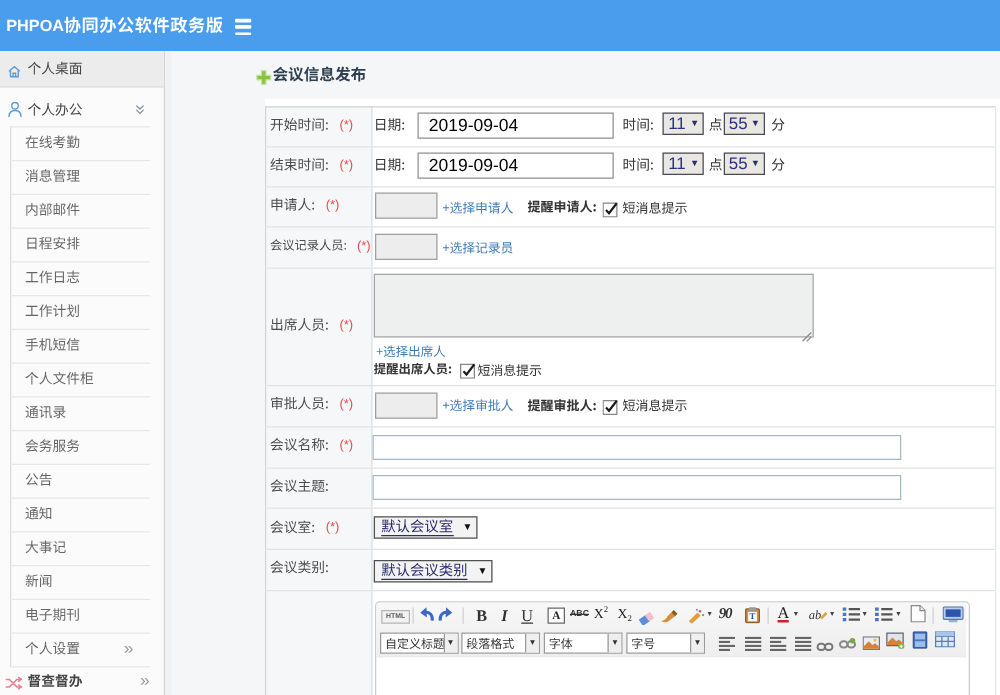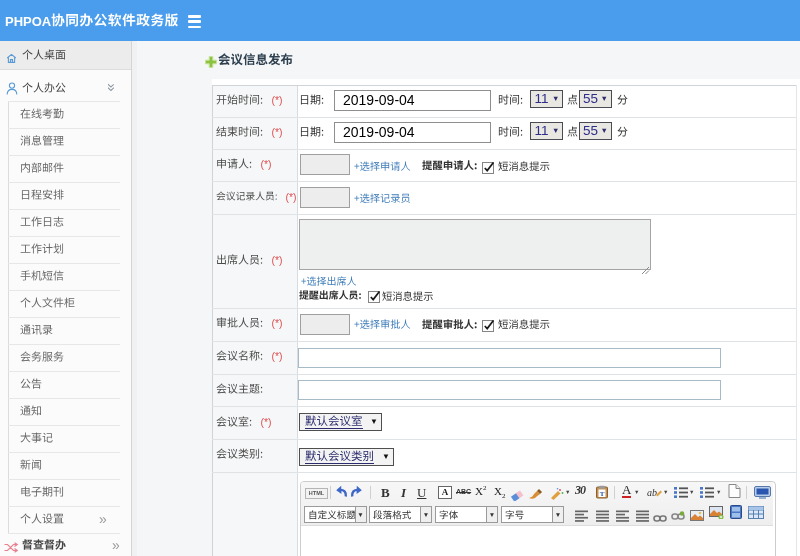--- a/index.html
+++ b/index.html
@@ -690,21 +690,21 @@
       <path d="M1 10 C4 9 5 8 6 6 L9 3 L12 6 L8 9 C7 10.5 4 11.5 1 10 z" fill="#d98e36"></path>
       <path d="M9 3 L11 1 L14 4 L12 6 z" fill="#8a5a20"></path>
     </svg></div>
 <div class="a" style="left:549px;top:486px;"><svg width="15" height="12">
       <path d="M2 10 L9 3 L11.5 5.5 L4.5 12 z" fill="#e0a040"></path>
       <circle cx="11" cy="2" r="1" fill="#e05050"></circle>
       <circle cx="13.5" cy="5" r="0.9" fill="#49b34a"></circle>
       <circle cx="8.5" cy="0.8" r="0.8" fill="#5b8dd9"></circle>
     </svg></div>
 <div class="a" style="left:565px;top:489px;font-family:'Liberation Sans',sans-serif;font-size:5.5px;color:#444;">▼</div>
-<div class="a" style="left:575px;top:483px;font-family:'Liberation Sans',sans-serif;font:bold italic 12px 'Liberation Serif',serif;color:#333;letter-spacing:-1px;">30</div>
+<div class="a" style="left:575px;top:483px;font-family:'Liberation Sans',sans-serif;font:bold italic 12px 'Liberation Serif',serif;color:#333;letter-spacing:-1px;">90</div>
 <div class="a" style="left:595px;top:485px;"><svg width="14" height="14">
       <rect x="1.5" y="2" width="11" height="11" rx="1" fill="#c89050" stroke="#8a6030"></rect>
       <rect x="4" y="0.8" width="6" height="3" rx="1" fill="#9a9a9a"></rect>
       <rect x="3.5" y="4.5" width="7" height="7.5" fill="#fff"></rect>
       <text x="7" y="10.5" font-size="7" text-anchor="middle" fill="#2255aa" font-weight="bold" font-family="Liberation Serif">T</text>
     </svg></div>
 <div class="a" style="left:614px;top:486px;width:1px;height:13px;background:#d0d0d0"></div>
 <div class="a" style="left:622px;top:484px;font-family:'Liberation Sans',sans-serif;font:13px 'Liberation Serif',serif;color:#222;border-bottom:2px solid #cc2222;line-height:12px;">A</div>
 <div class="a" style="left:634px;top:489px;font-family:'Liberation Sans',sans-serif;font-size:5.5px;color:#444;">▼</div>
 <div class="a" style="left:647px;top:485px;"><svg width="16" height="13">

